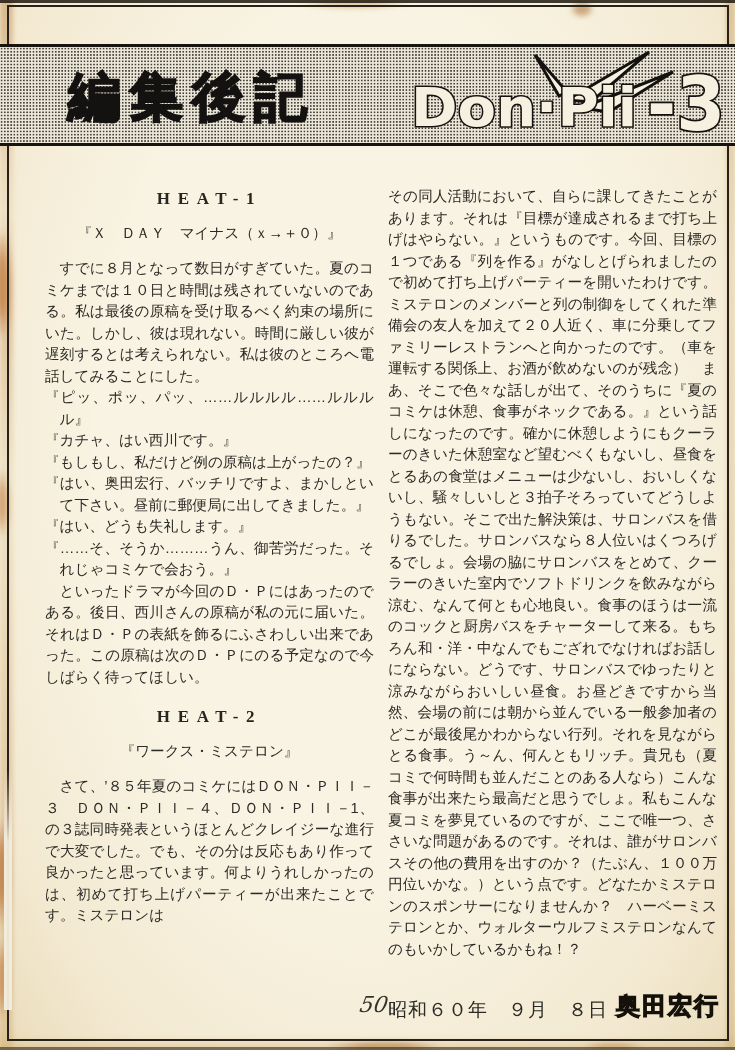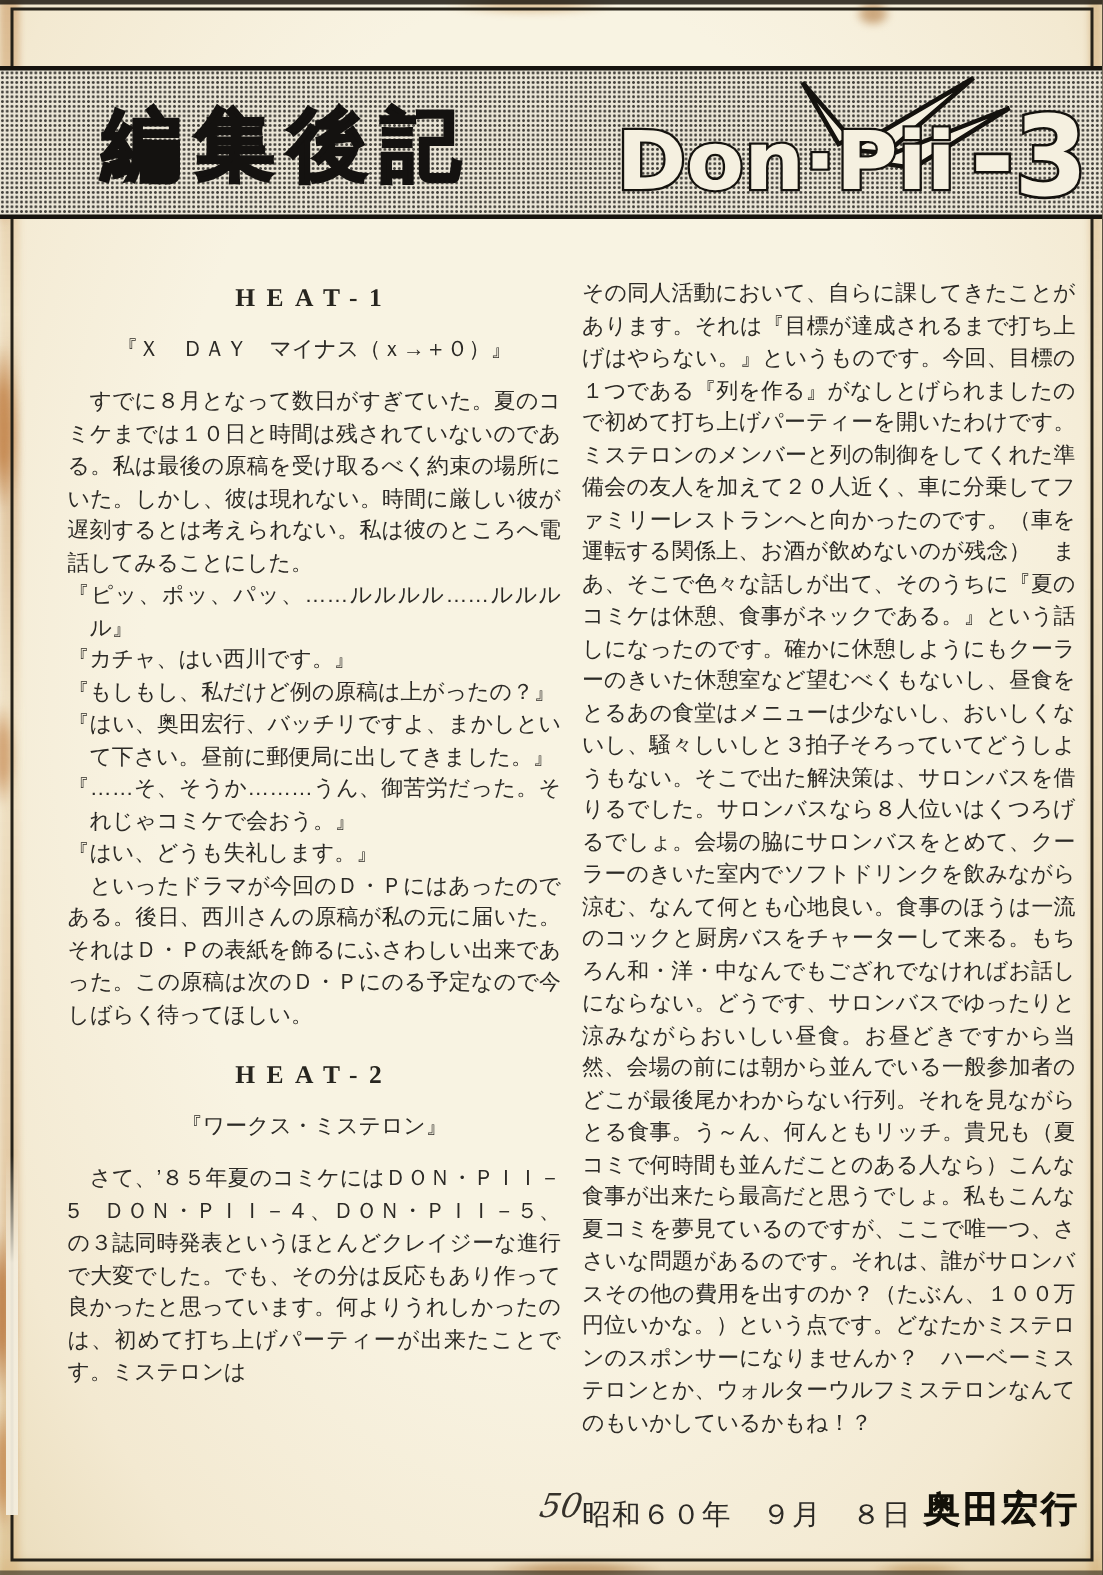--- a/index.html
+++ b/index.html
@@ -51,21 +51,21 @@
   .overflow-line{margin-right:-26px;}
   
   .footer{position:absolute;top:990px;left:0;right:0;height:44px;}
   .pagenum{
     position:absolute;left:360px;top:2px;
     font-family:"DejaVu Serif","Liberation Serif",serif;font-style:italic;
     font-size:22px;color:#36322b;transform:skewX(-10deg);
   }
   .date{position:absolute;left:388px;top:7px;font-size:19px;letter-spacing:1px;color:#2c2a26;white-space:nowrap;}
   .author{
-    position:absolute;left:616px;top:0;font-size:24px;font-weight:400;color:#131109;
+    position:absolute;left:616px;top:0;font-size:24px;font-weight:700;color:#131109;
     letter-spacing:2px;-webkit-text-stroke:1.2px #131109;white-space:nowrap;
   }
   
   .stain{position:absolute;pointer-events:none;}
   .st-left-strip{left:0;top:0;width:13px;height:100%;filter:blur(2px);
     background:linear-gradient(to bottom, rgba(189,128,66,.45), rgba(224,192,140,.25) 20%, rgba(189,128,66,.38) 30%, rgba(224,192,140,.22) 46%, rgba(196,140,80,.38) 80%, rgba(208,168,108,.38));}
   .st-b{border-radius:50%;filter:blur(3px);}
   .st1{left:-7px;top:58px;width:18px;height:92px;background:radial-gradient(ellipse, rgba(176,100,38,.78) 30%, rgba(176,100,38,0) 72%);}
   .st2{left:-8px;top:228px;width:20px;height:112px;background:radial-gradient(ellipse, rgba(186,112,48,.7) 30%, rgba(186,112,48,0) 72%);}
   .st3{left:-6px;top:468px;width:16px;height:70px;background:radial-gradient(ellipse, rgba(186,112,48,.55) 30%, rgba(186,112,48,0) 72%);}
@@ -114,26 +114,26 @@
 
   <div class="columns">
     <div class="col">
       <div class="heat">HEAT-1</div>
       <div class="subtitle">『Ｘ　ＤＡＹ　マイナス（ｘ→＋０）』</div>
       <p class="indent">すでに８月となって数日がすぎていた。夏のコミケまでは１０日と時間は残されていないのである。私は最後の原稿を受け取るべく約束の場所にいた。しかし、彼は現れない。時間に厳しい彼が遅刻するとは考えられない。私は彼のところへ電話してみることにした。</p>
       <p class="dialogue">『ピッ、ポッ、パッ、……ルルルル……ルルルル』</p>
       <p class="dialogue">『カチャ、はい西川です。』</p>
       <p class="dialogue">『もしもし、私だけど例の原稿は上がったの？』</p>
       <p class="dialogue">『はい、奥田宏行、バッチリですよ、まかしといて下さい。昼前に郵便局に出してきました。』</p>
+      <p class="dialogue">『はい、どうも失礼します。』</p>
       <p class="dialogue">『……そ、そうか………うん、御苦労だった。それじゃコミケで会おう。』</p>
-      <p class="dialogue">『はい、どうも失礼します。』</p>
       <p class="indent">といったドラマが今回のＤ・Ｐにはあったのである。後日、西川さんの原稿が私の元に届いた。それはＤ・Ｐの表紙を飾るにふさわしい出来であった。この原稿は次のＤ・Ｐにのる予定なので今しばらく待ってほしい。</p>
       <div class="heat second">HEAT-2</div>
       <div class="subtitle">『ワークス・ミステロン』</div>
-      <p class="indent">さて、’８５年夏のコミケにはＤＯＮ・ＰＩＩ－5　ＤＯＮ・ＰＩＩ－４、ＤＯＮ・ＰＩＩ－５、の３誌同時発表というほとんどクレイジーな進行で大変でした。でも、その分は反応もあり作って良かったと思っています。何よりうれしかったのは、初めて打ち上げパーティーが出来たことです。ミステロンは</p>
+      <p class="indent">さて、’８５年夏のコミケにはＤＯＮ・ＰＩＩ－３　ＤＯＮ・ＰＩＩ－４、ＤＯＮ・ＰＩＩ－1、の３誌同時発表というほとんどクレイジーな進行で大変でした。でも、その分は反応もあり作って良かったと思っています。何よりうれしかったのは、初めて打ち上げパーティーが出来たことです。ミステロンは</p>
     </div>
     <div class="col">
       <p>その同人活動において、自らに課してきたことがあります。それは『目標が達成されるまで打ち上げはやらない。』というものです。今回、目標の１つである『列を作る』がなしとげられましたので初めて打ち上げパーティーを開いたわけです。ミステロンのメンバーと列の制御をしてくれた準備会の友人を加えて２０人近く、車に分乗してファミリーレストランへと向かったのです。（車を運転する関係上、お酒が飲めないのが残念）　まあ、そこで色々な話しが出て、そのうちに『夏のコミケは休憩、食事がネックである。』という話しになったのです。確かに休憩しようにもクーラーのきいた休憩室など望むべくもないし、昼食をとるあの食堂はメニューは少ないし、おいしくないし、騒々しいしと３拍子そろっていてどうしようもない。そこで出た解決策は、サロンバスを借りるでした。サロンバスなら８人位いはくつろげるでしょ。会場の脇にサロンバスをとめて、クーラーのきいた室内でソフトドリンクを飲みながら涼む、なんて何とも心地良い。食事のほうは一流のコックと厨房バスをチャーターして来る。もちろん和・洋・中なんでもござれでなければお話しにならない。どうです、サロンバスでゆったりと涼みながらおいしい昼食。お昼どきですから当然、会場の前には朝から並んでいる一般参加者のどこが最後尾かわからない行列。それを見ながらとる食事。う～ん、何んともリッチ。貴兄も（夏コミで何時間も並んだことのある人なら）こんな食事が出来たら最高だと思うでしょ。私もこんな夏コミを夢見ているのですが、ここで唯一つ、ささいな問題があるのです。それは、誰がサロンバスその他の費用を出すのか？（たぶん、１００万円位いかな。）という点です。どなたかミステロンのスポンサーになりませんか？　ハーベーミステロンとか、ウォルターウルフミステロンなんてのもいかしているかもね！？</p>
     </div>
   </div>
 
   <div class="footer">
     <span class="pagenum">50</span>
     <span class="date">昭和６０年　９月　８日</span>
     <span class="author">奥田宏行</span>

